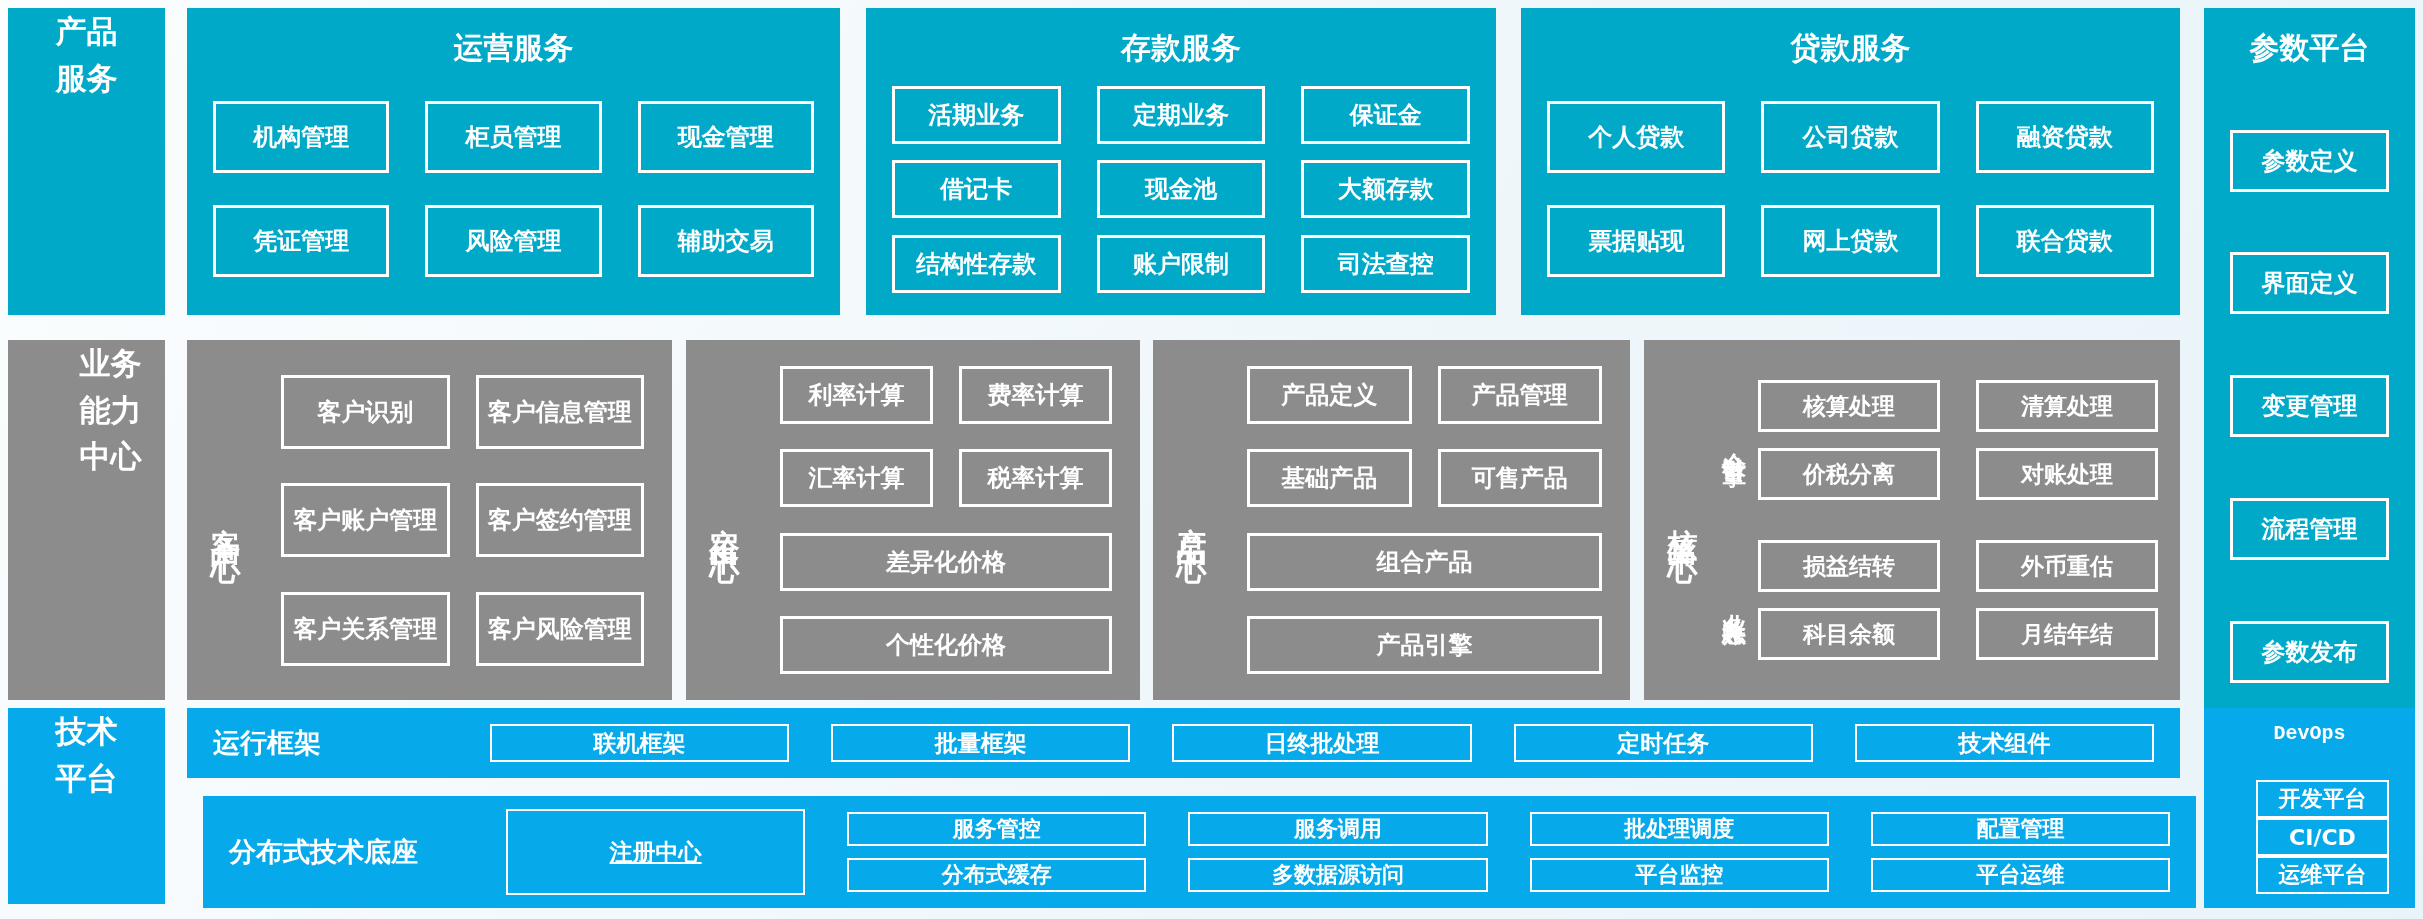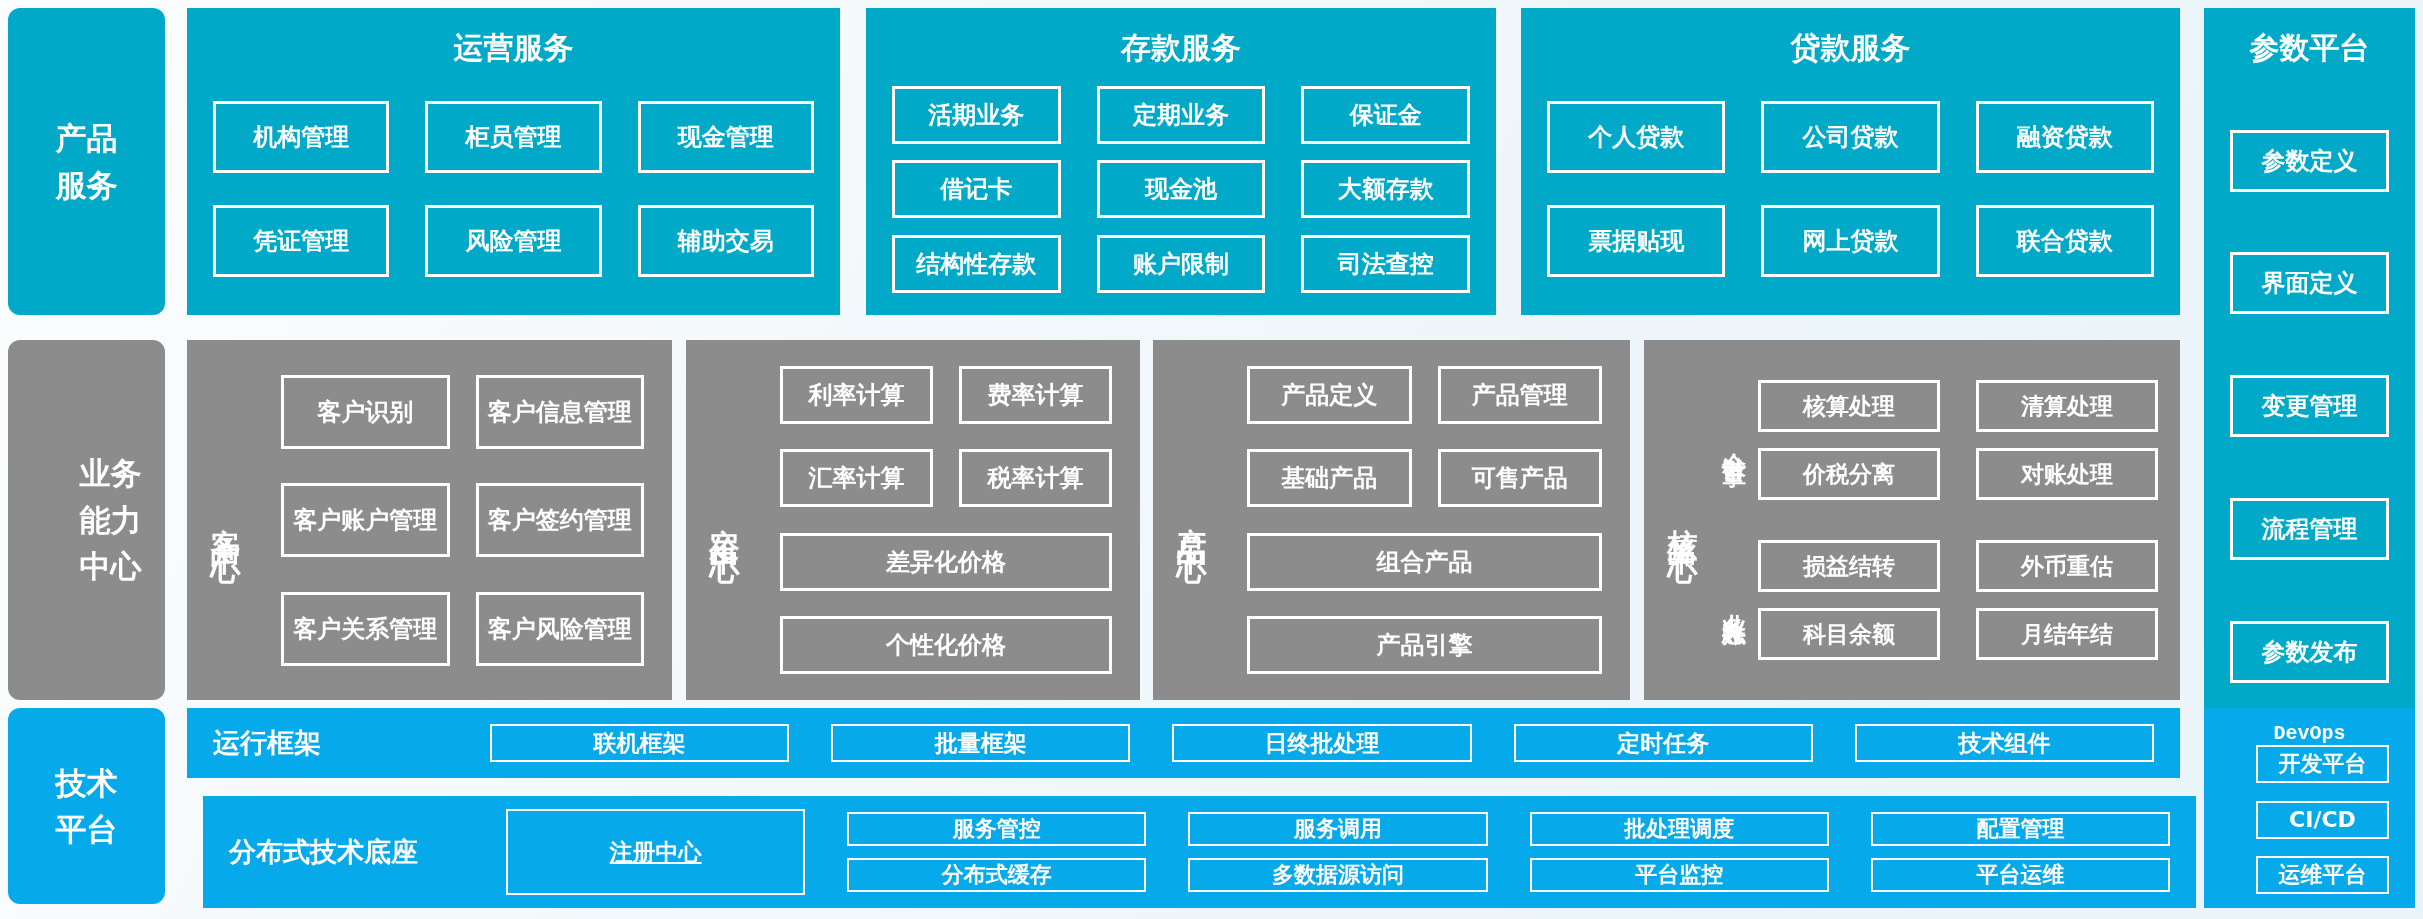--- a/index.html
+++ b/index.html
@@ -11,21 +11,21 @@
     background: linear-gradient(115deg, #fbfdfe 0%, #eef6fa 60%, #e9f4f9 100%);
     font-family: "DejaVu Sans", "Liberation Sans", sans-serif;
     overflow: hidden;
   }
   .panel { position: absolute; color: #fff; }
   .teal { background: #00a9c7; }
   .gray { background: #8c8c8c; padding-left: 48px; }
   .blue { background: #06a9ea; }
 
   
-  .rail { display: flex; align-items: center; justify-content: center; border-radius: 12px; }
+  .rail { display: flex; align-items: flex-start; justify-content: center; }
   .rail-text {
     width: 2.15em; word-break: break-all; text-align: center;
     font-size: 31px; font-weight: bold; line-height: 1.5;
   }
 
   
   .wbox {
     border: 3px solid #ffffff;
     display: flex; align-items: center; justify-content: center;
     font-size: 24px; font-weight: bold; text-align: center;
@@ -79,21 +79,21 @@
   .hband-boxes { flex: 1; display: flex; gap: 42px; align-items: center; }
   .hband-boxes .wbox { flex: 1; height: 38px; font-size: 23px; border-width: 2px; }
   .dist-col { flex: 1; display: flex; flex-direction: column; gap: 12px; }
   .dist-col .wbox { height: 36px; font-size: 22px; border-width: 2px; }
   .registry { flex: 1; align-self: stretch; display: flex; text-decoration: underline; }
   .registry .wbox { flex: 1; margin: 0; height: auto; align-self: stretch; border-width: 2px; font-size: 23px; }
 
   
   .devops { display: flex; flex-direction: column; padding: 14px 26px 14px; }
   .devops-title { text-align: center; font-size: 20px; font-weight: bold; font-family: Liberation Mono, monospace; }
-  .devops-boxes { flex: 1; display: flex; flex-direction: column; justify-content: space-between; padding-left: 26px; }
+  .devops-boxes { flex: 1; display: flex; flex-direction: column; justify-content: flex-end; padding-left: 26px; }
   .devops-boxes .wbox { height: 38px; font-size: 22px; border-width: 2px; }
 </style>
 </head>
 <body>
 
 <div class="stage">
 
   <div class="panel teal rail" style="left:8px; top:8px; width:157px; height:307px;">
     <div class="rail-text">产品服务</div>
   </div>

